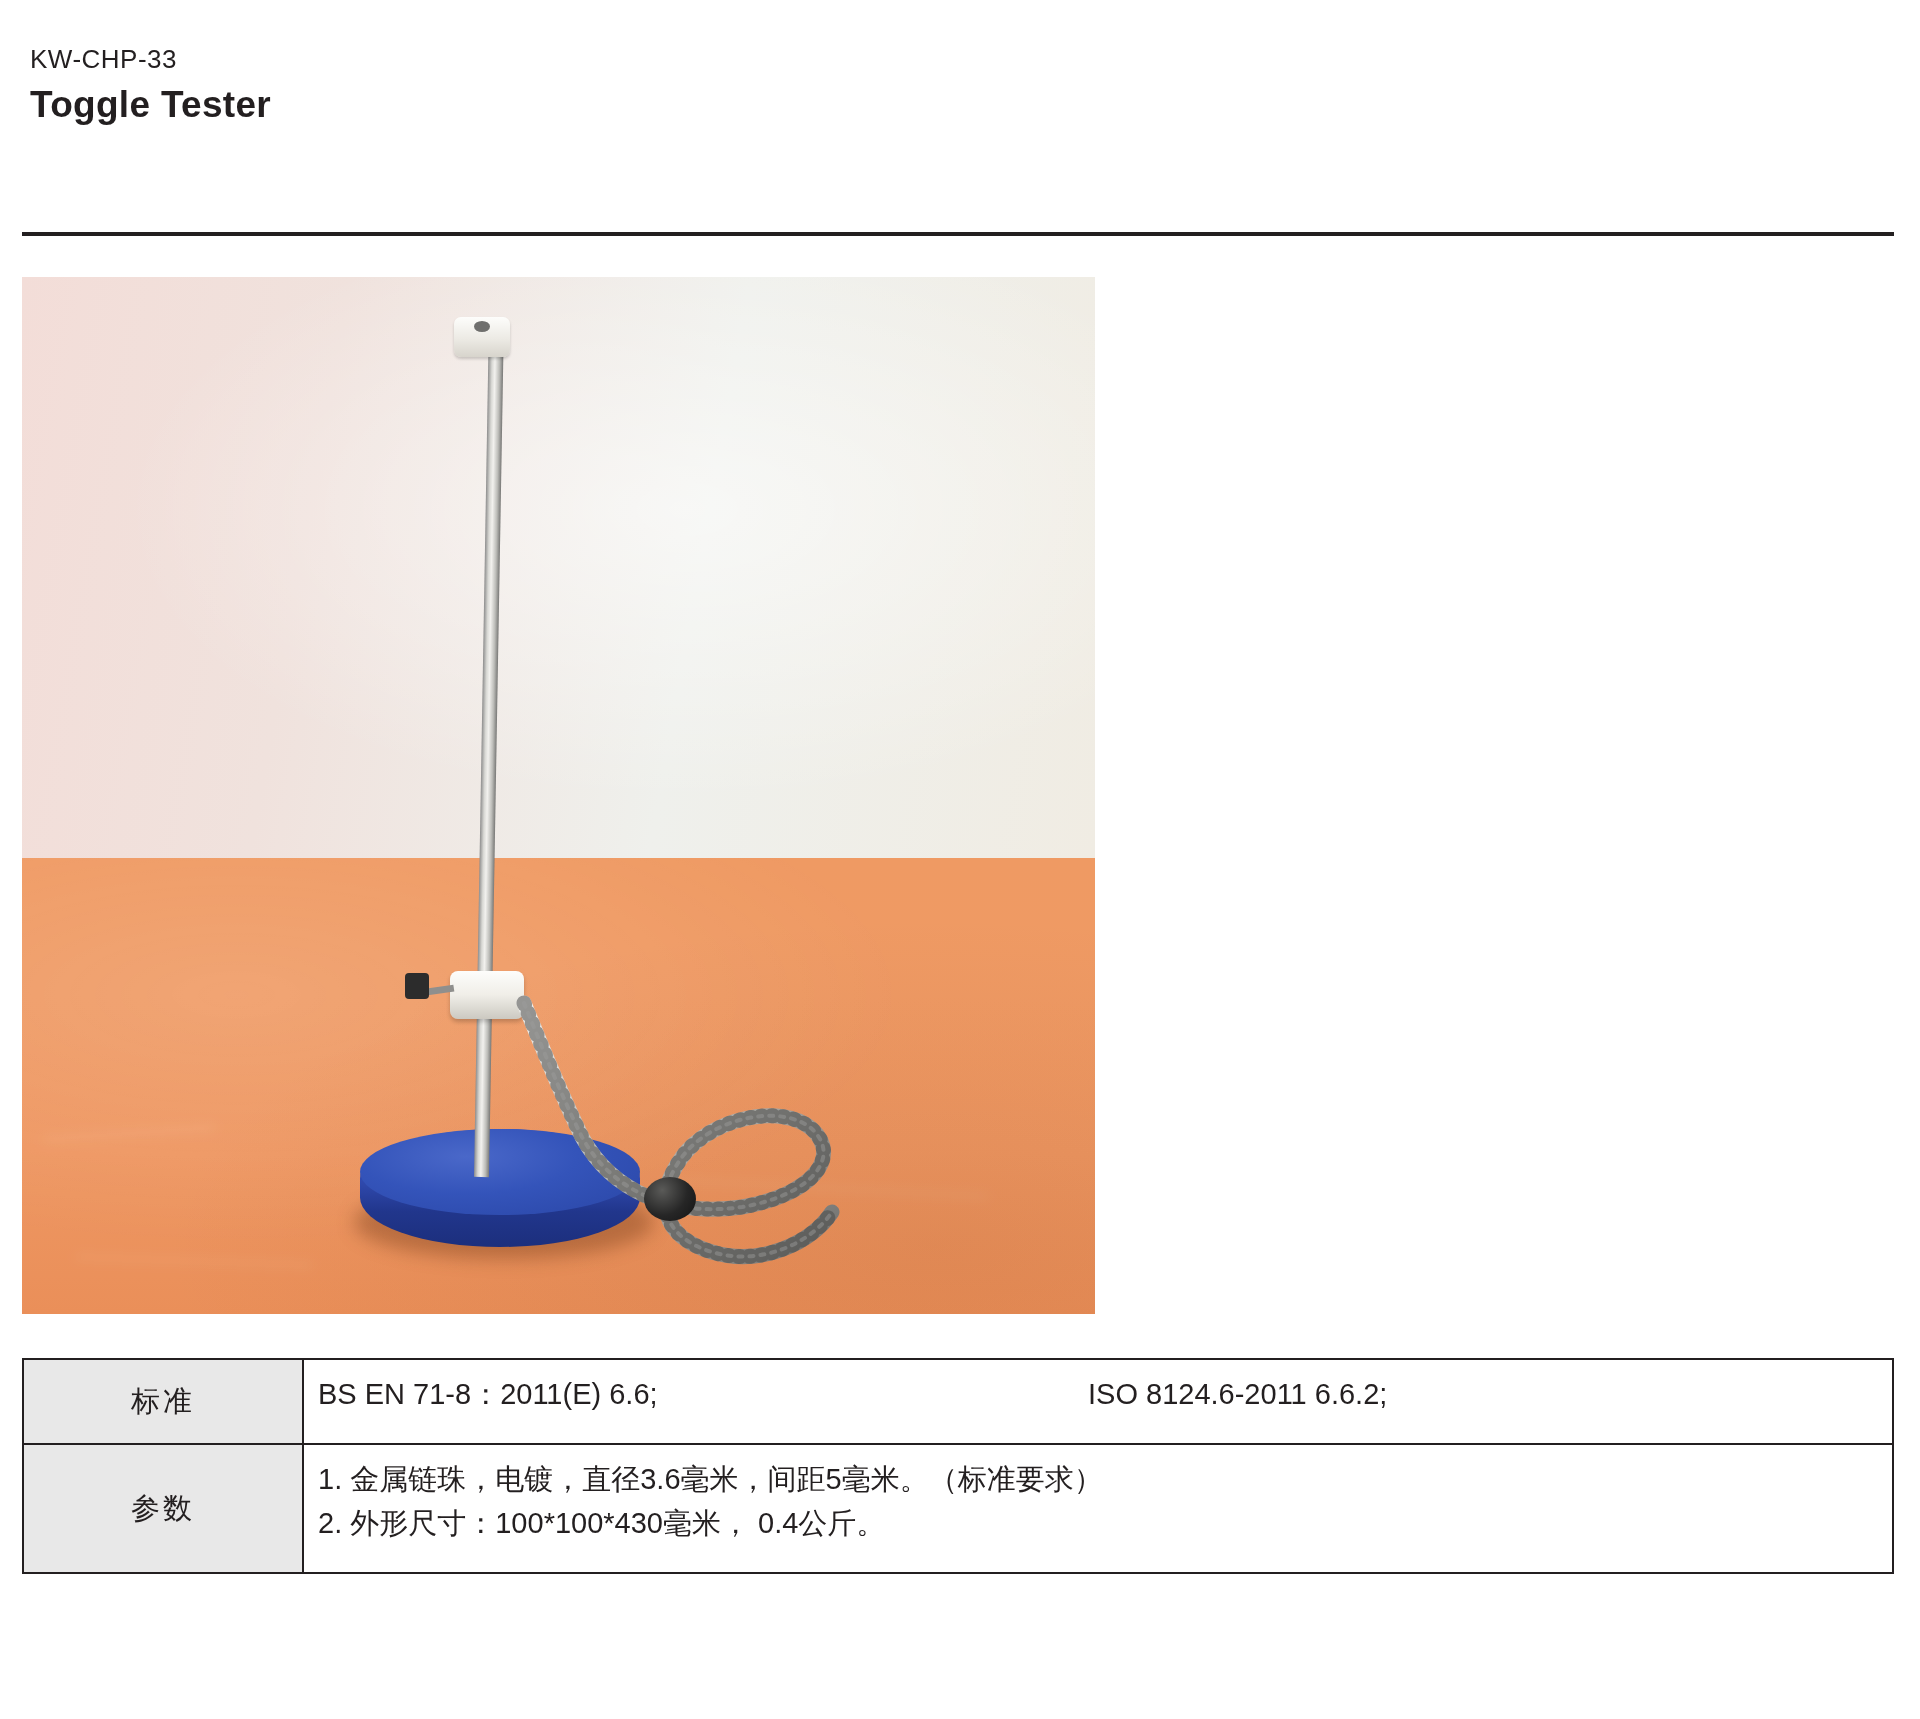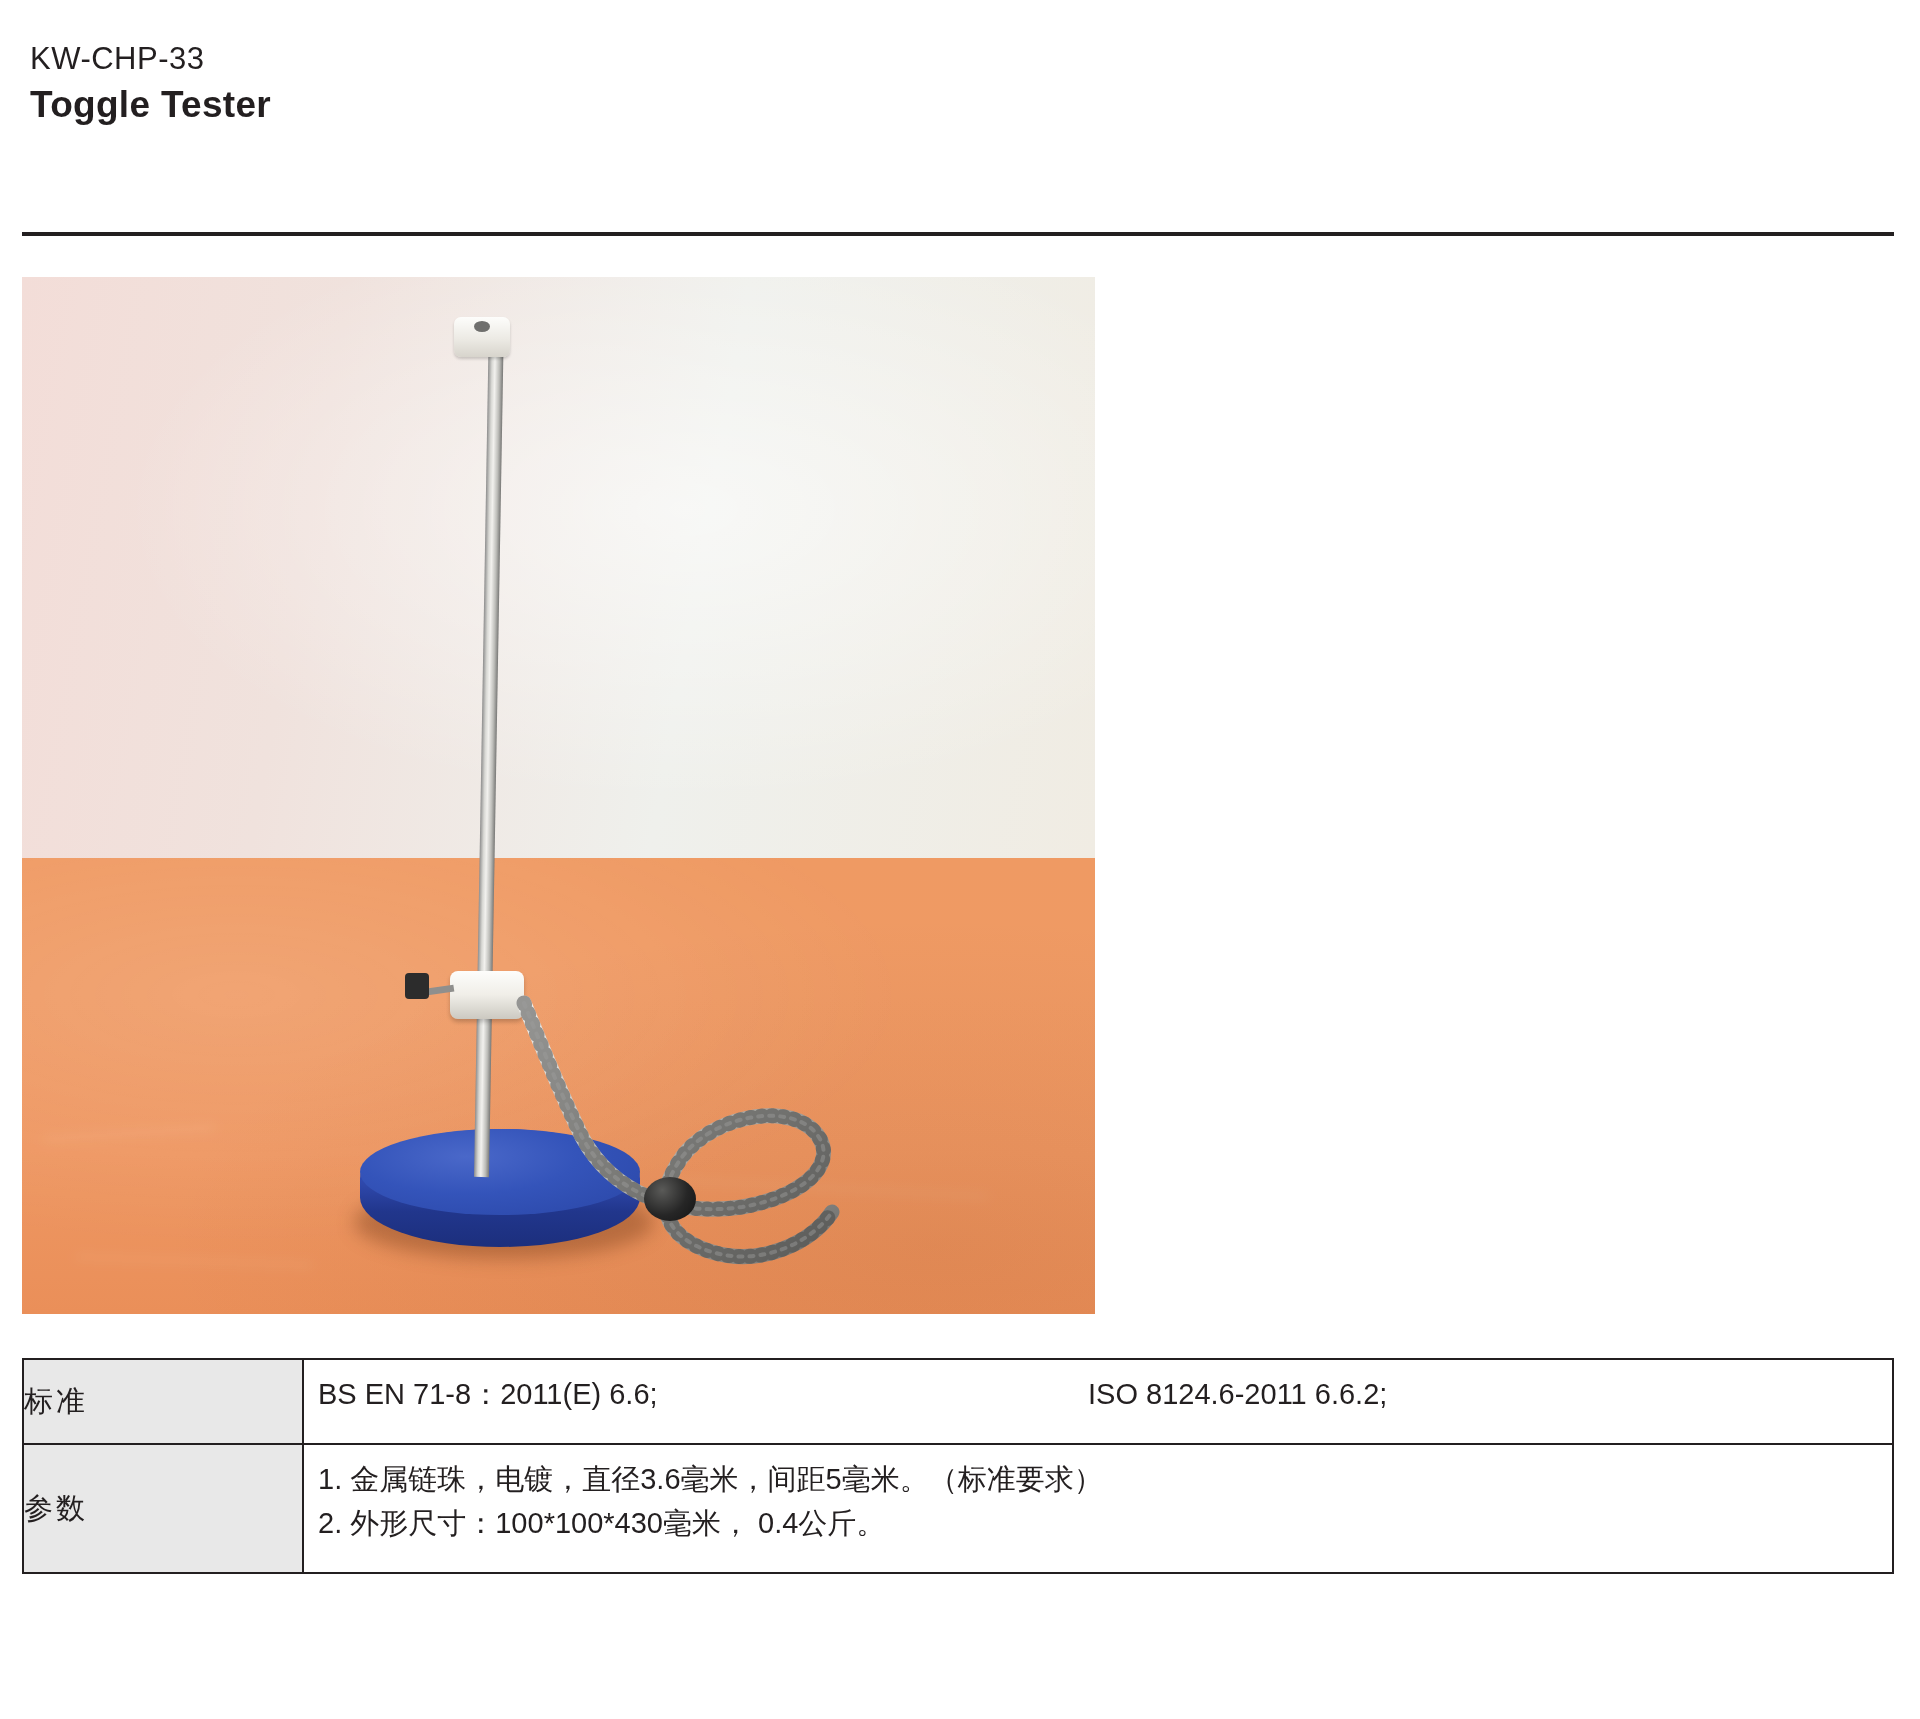--- a/index.html
+++ b/index.html
@@ -23,21 +23,21 @@
   }
 
   
   .header {
     position: absolute;
     left: 30px;
     top: 36px;
     width: 1860px;
   }
   .header .line {
-    font-size: 31px;
+    font-size: 26px;
     line-height: 46px;
     letter-spacing: 0.3px;
     color: #231f20;
     white-space: nowrap;
   }
   .header .line.model { letter-spacing: 0.5px; }
   .header .line.cn { font-size: 30px; }
   .header .line.en { font-size: 37px; font-weight: bold; }
 
   .header-rule {
@@ -216,21 +216,21 @@
     background: #ffffff;
   }
   .spec-table td {
     border: 2px solid #231f20;
     vertical-align: middle;
     padding: 0;
   }
   .spec-table td.label {
     width: 278px;
     background: #e8e8e8;
-    text-align: left;
+    text-align: center;
     font-size: 29px;
     letter-spacing: 3px;
     color: #231f20;
     padding: 14px 0;
   }
   .spec-table td.value {
     padding: 12px 14px 27px 14px;
     font-size: 29px;
     line-height: 44px;
     color: #231f20;

